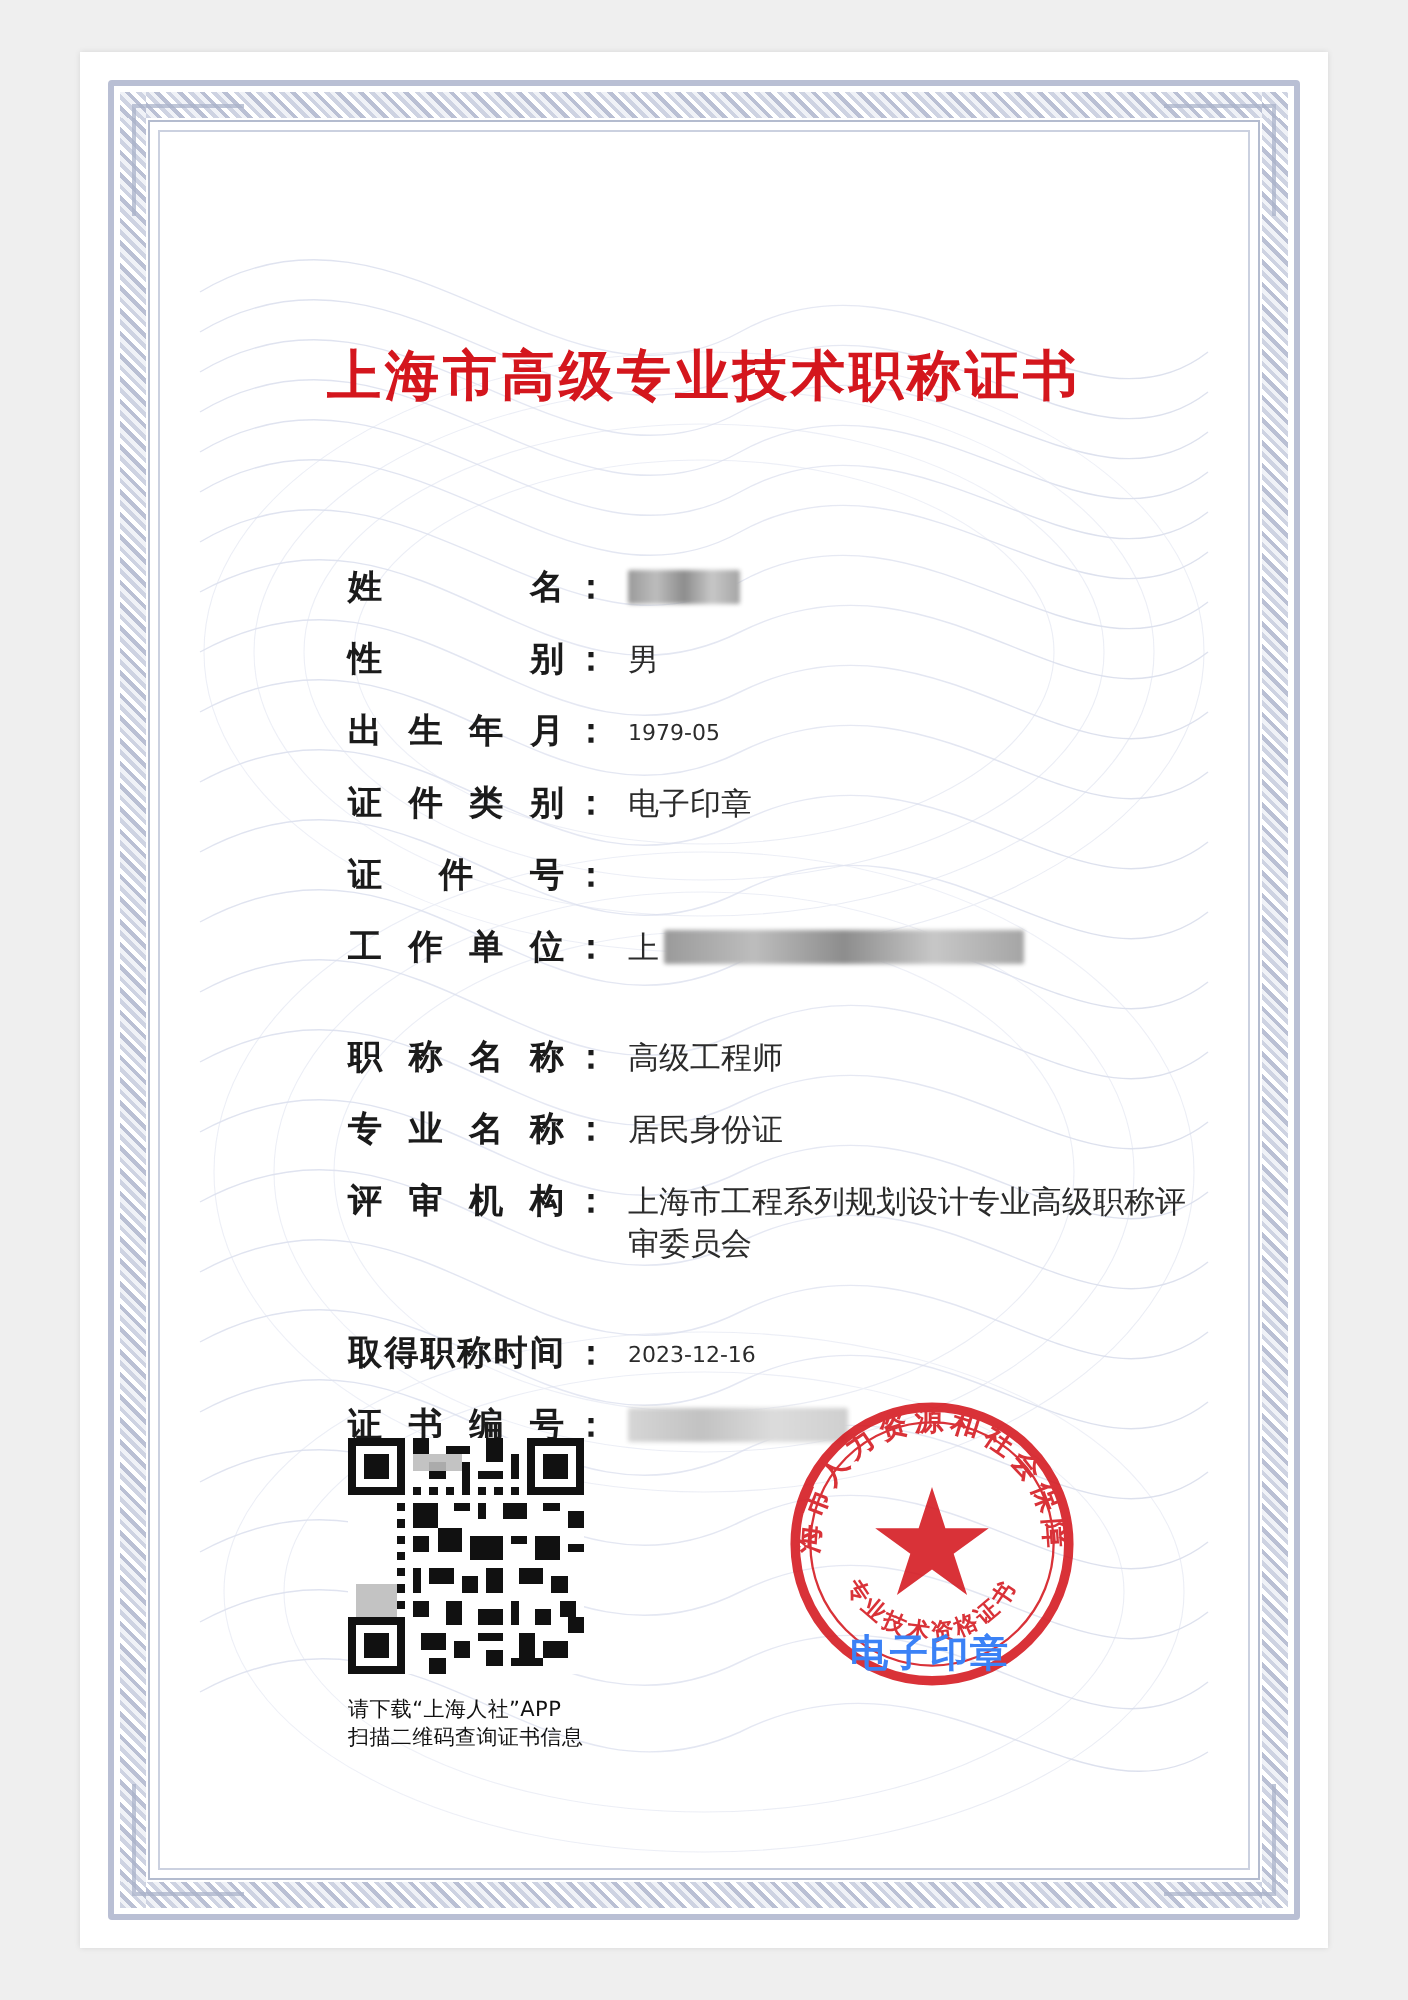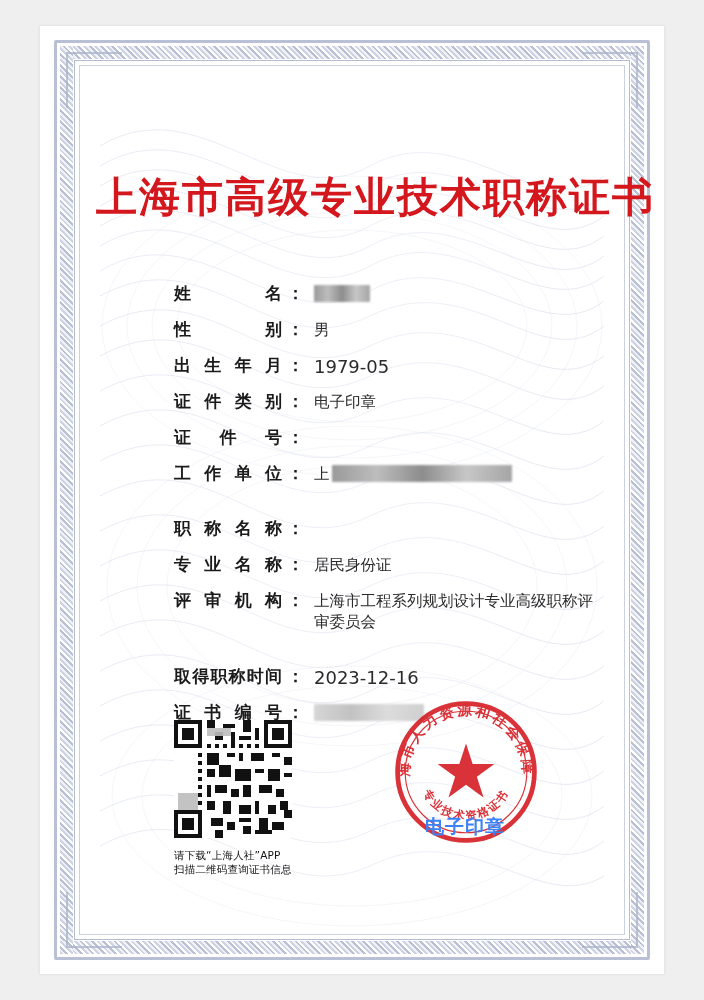--- a/index.html
+++ b/index.html
@@ -109,21 +109,21 @@
   }
 
   #title {
     position: absolute;
     top: 88px;
     left: 0;
     right: 0;
     text-align: center;
     font-family: "DejaVu Serif", "Liberation Serif", serif;
     font-weight: bold;
-    font-size: 41px;
+    font-size: 27px;
     letter-spacing: 2px;
     color: #d4161d;
     white-space: nowrap;
   }
 
   #fields {
     position: absolute;
     top: 200px;
     left: 78px;
     right: 10px;
@@ -154,21 +154,21 @@
 
   .value {
     flex: 1 1 auto;
     font-family: "DejaVu Serif", "Liberation Serif", serif;
     font-size: 15.5px;
     color: #2b2b2b;
     line-height: 21px;
     padding-top: 2px;
     padding-left: 10px;
   }
-  .value.numeric { font-family: "DejaVu Sans", "Liberation Sans", sans-serif; font-size: 18px; }
+  .value.numeric { font-family: "DejaVu Sans", "Liberation Sans", sans-serif; font-size: 11px; }
 
   
   .redact {
     display: inline-block;
     height: 17px;
     vertical-align: -3px;
     background: linear-gradient(90deg,#9a9a9a,#bdbdbd,#8d8d8d,#c7c7c7,#a5a5a5);
     filter: blur(1.1px);
     border-radius: 1px;
   }
@@ -355,20 +355,21 @@
             <div class="row gap-top">
               <div class="label">
                 <span class="label-text">
                   <span>职</span>
                   <span>称</span>
                   <span>名</span>
                   <span>称</span>
                 </span>
                 <span class="colon">：</span>
               </div>
+              <div class="value">高级工程师</div>
             </div>
             <div class="row">
               <div class="label">
                 <span class="label-text">
                   <span>专</span>
                   <span>业</span>
                   <span>名</span>
                   <span>称</span>
                 </span>
                 <span class="colon">：</span>

